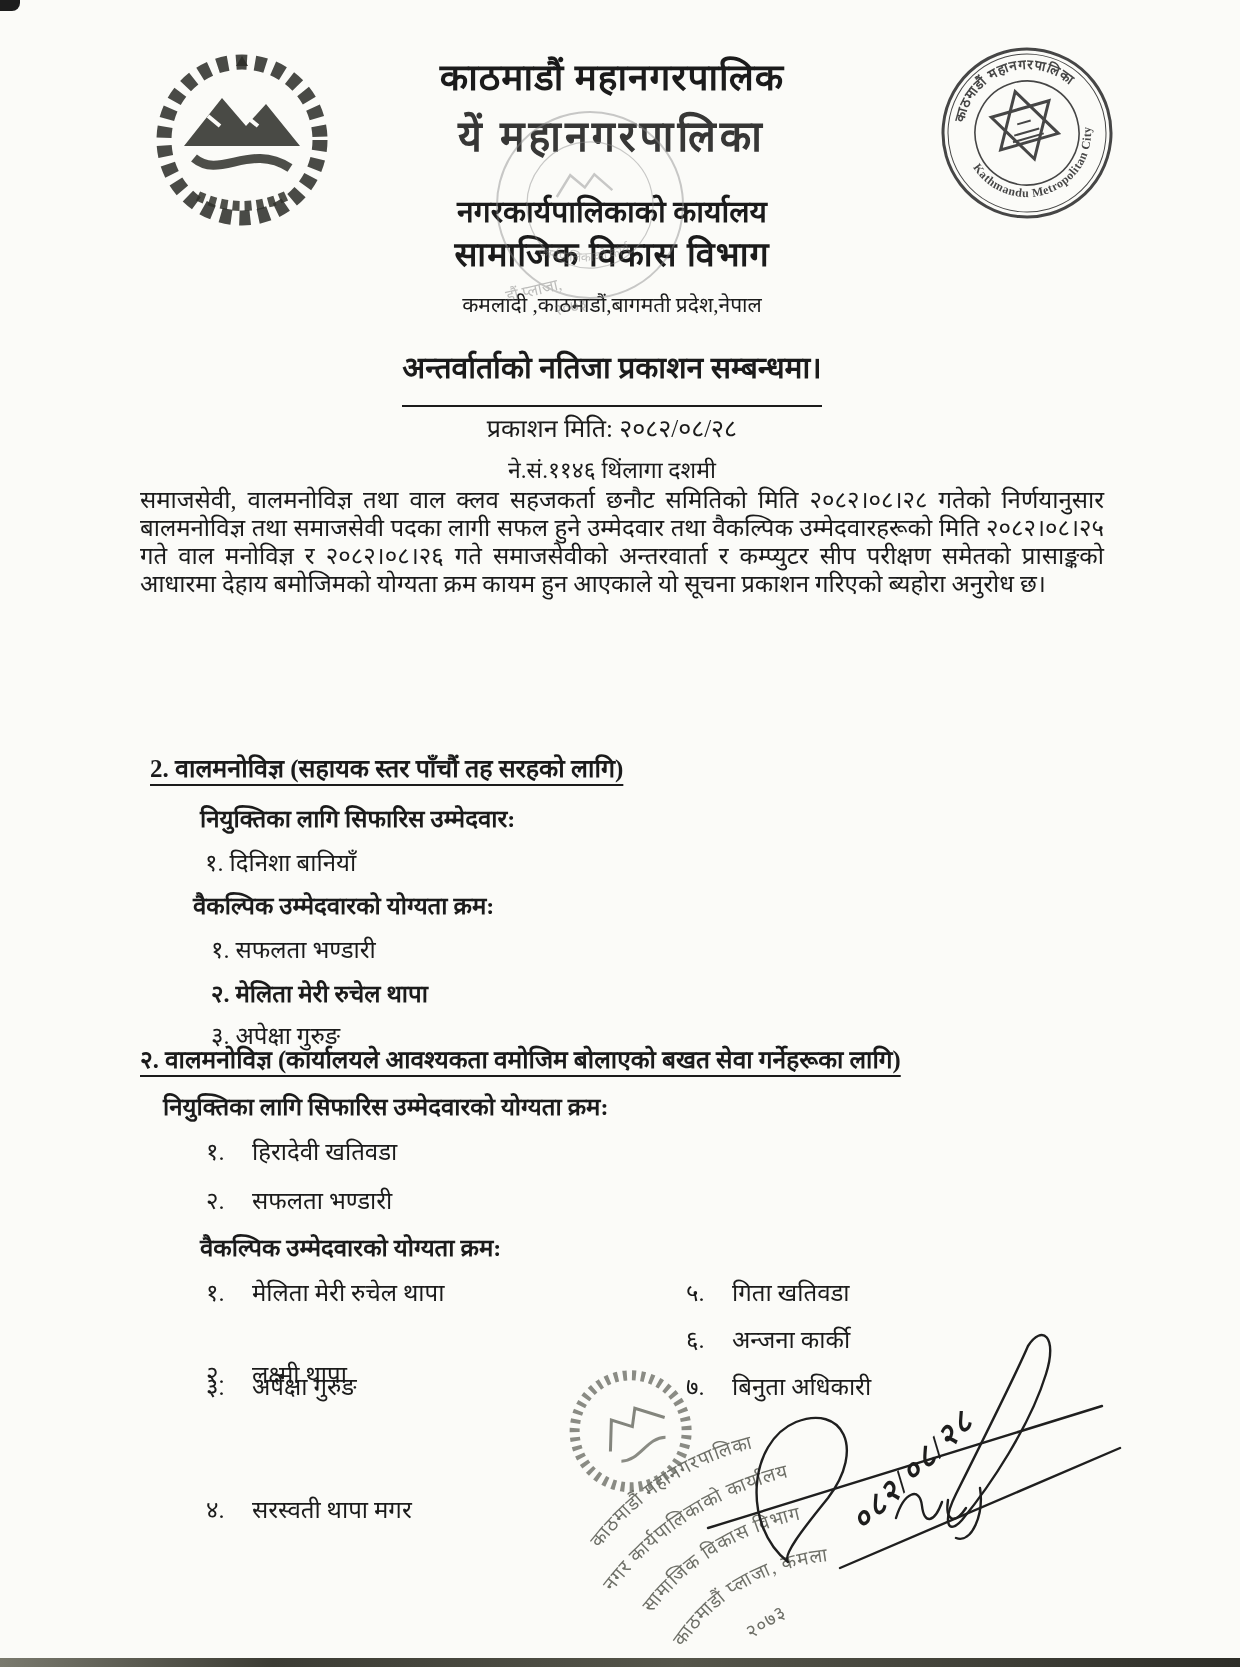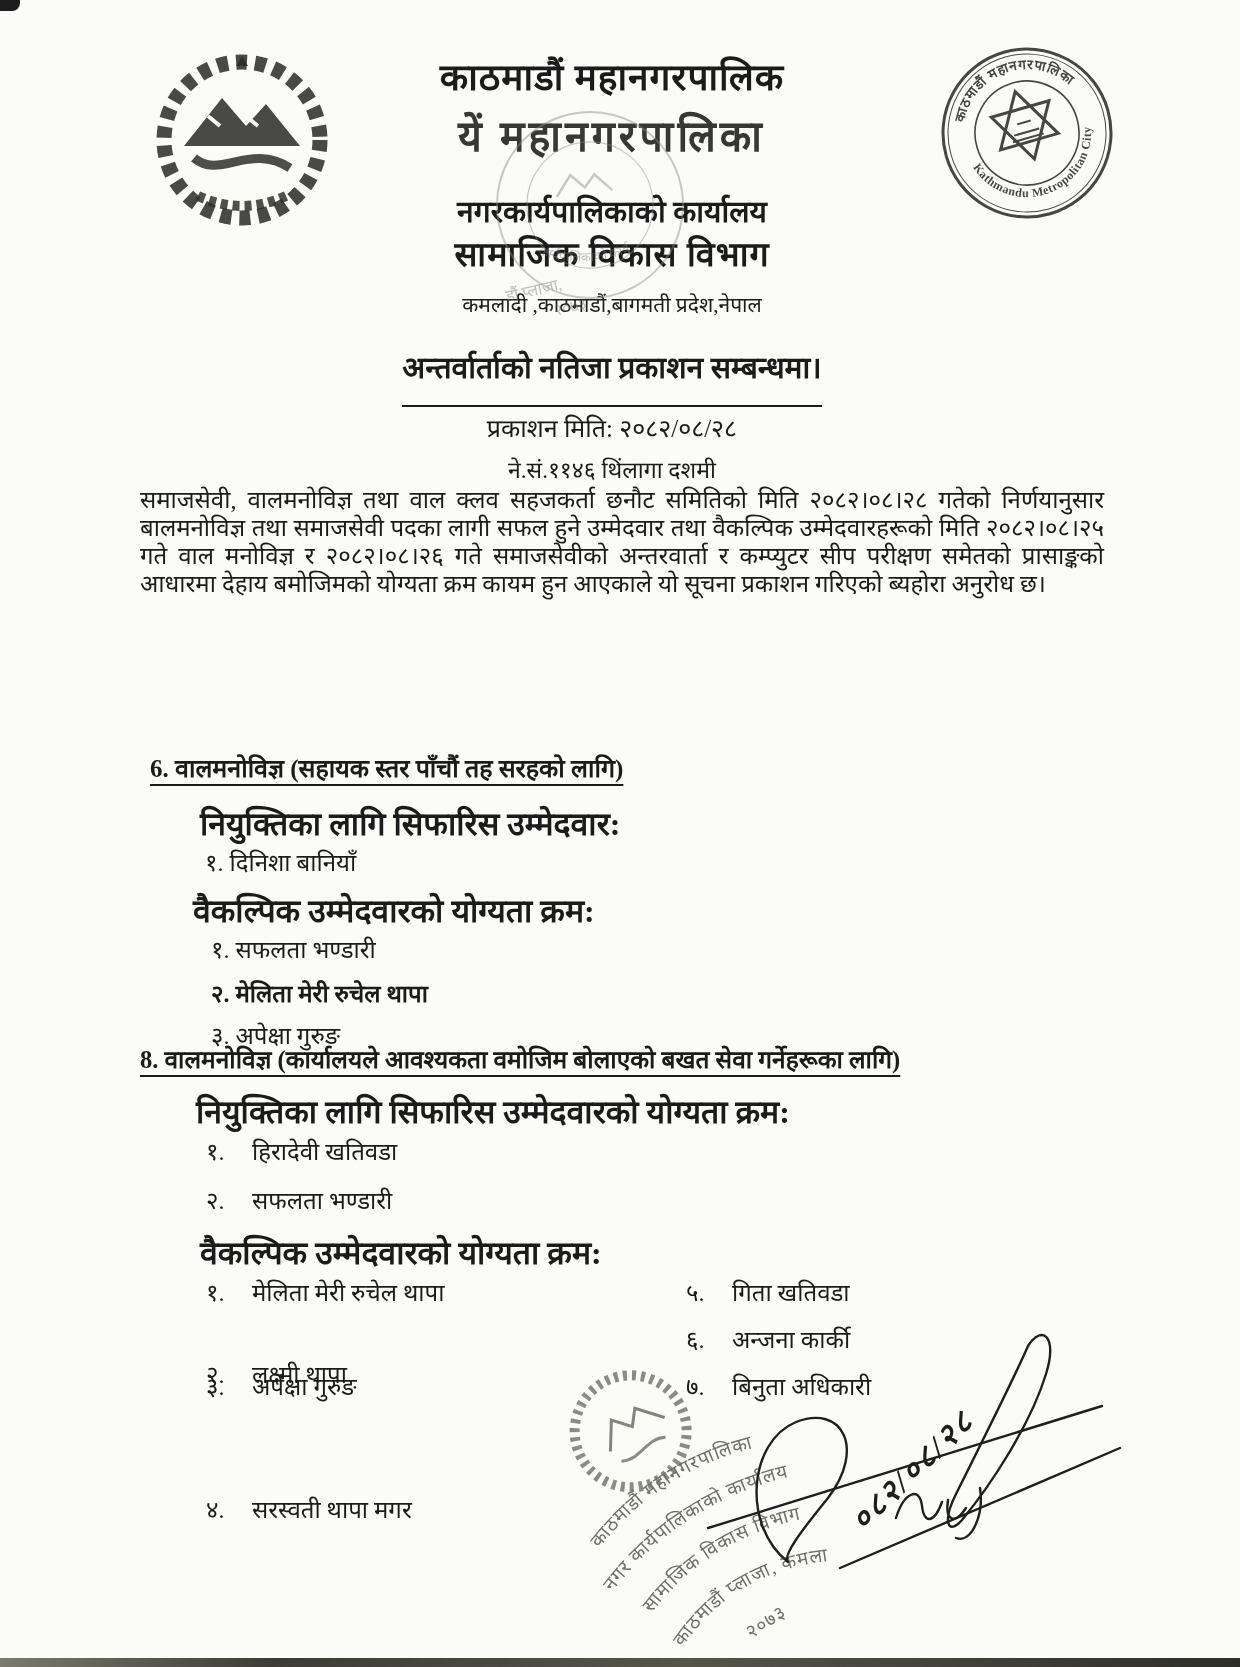--- a/index.html
+++ b/index.html
@@ -28,21 +28,21 @@
   }
   .subject span{border-bottom:2.5px solid #1b1b1b;padding-bottom:21px;}
   .pubdate{top:410px;font-size:25px;}
   .nesam{top:453px;font-size:23px;}
   .bodypar{
     left:140px;top:486px;width:964px;
     font-size:24px;line-height:28px;text-align:justify;
   }
   .u{ text-decoration:underline; text-underline-offset:7px; text-decoration-thickness:1.8px;}
   .sec-h{font-size:25px;font-weight:bold;}
-  .lbl{font-size:32px;font-weight:600;}
+  .lbl{font-size:24px;font-weight:600;}
   .item{font-size:24px;}
   .num{display:inline-block;width:46px;}
   svg{overflow:visible;}
   .corner-mark{left:0;top:0;width:20px;height:11px;background:#1d1d1d;border-bottom-right-radius:8px;}
   .scan-edge{
     left:0;bottom:0;width:1240px;height:9px;
     background:linear-gradient(90deg,#7a7a6e 0%,#3c3c34 22%,#55554a 55%,#2e2e28 100%);
   }
   .sig-date{
     left:833px;top:1448px;font-size:31px;letter-spacing:3px;color:#1d1d1d;
@@ -111,30 +111,30 @@
   </div>
 
   <div class="abs centered bold subject">
     <span>अन्तर्वार्ताको नतिजा प्रकाशन सम्बन्धमा।</span>
   </div>
   <div class="abs centered pubdate">प्रकाशन मिति: २०८२/०८/२८</div>
   <div class="abs centered nesam">ने.सं.११४६ थिंलागा दशमी</div>
 
   <div class="abs bodypar">समाजसेवी, वालमनोविज्ञ तथा वाल क्लव सहजकर्ता छनौट समितिको मिति २०८२।०८।२८ गतेको निर्णयानुसार बालमनोविज्ञ तथा समाजसेवी पदका लागी सफल हुने उम्मेदवार तथा वैकल्पिक उम्मेदवारहरूको मिति २०८२।०८।२५ गते वाल मनोविज्ञ र २०८२।०८।२६ गते समाजसेवीको अन्तरवार्ता र कम्प्युटर सीप परीक्षण समेतको प्रासाङ्कको आधारमा देहाय बमोजिमको योग्यता क्रम कायम हुन आएकाले यो सूचना प्रकाशन गरिएको ब्यहोरा अनुरोध छ।</div>
 
-  <div class="abs sec-h u" style="left:150px;top:750px;">6. वालमनोविज्ञ (सहायक स्तर पाँचौं तह सरहको लागि)</div>
+  <div class="abs sec-h u" style="left:150px;top:750px;">2. वालमनोविज्ञ (सहायक स्तर पाँचौं तह सरहको लागि)</div>
   <div class="abs lbl" style="left:200px;top:801px;">नियुक्तिका लागि सिफारिस उम्मेदवार:</div>
   <div class="abs item" style="left:205px;top:845px;">१. दिनिशा बानियाँ</div>
   <div class="abs lbl" style="left:193px;top:888px;">वैकल्पिक उम्मेदवारको योग्यता क्रम:</div>
   <div class="abs item" style="left:211px;top:932px;text-align:right;">१. सफलता भण्डारी</div>
   <div class="abs item" style="left:211px;top:976px;font-weight:bold;">२. मेलिता मेरी रुचेल थापा</div>
   <div class="abs item" style="left:211px;top:1018px;">३. अपेक्षा गुरुङ</div>
 
-  <div class="abs sec-h u" style="left:140px;top:1042px;font-size:24.5px;">8. वालमनोविज्ञ (कार्यालयले आवश्यकता वमोजिम बोलाएको बखत सेवा गर्नेहरूका लागि)</div>
-  <div class="abs lbl" style="left:163px;top:1089px;margin-left:33px;">नियुक्तिका लागि सिफारिस उम्मेदवारको योग्यता क्रम:</div>
+  <div class="abs sec-h u" style="left:140px;top:1042px;font-size:24.5px;">२. वालमनोविज्ञ (कार्यालयले आवश्यकता वमोजिम बोलाएको बखत सेवा गर्नेहरूका लागि)</div>
+  <div class="abs lbl" style="left:163px;top:1089px;">नियुक्तिका लागि सिफारिस उम्मेदवारको योग्यता क्रम:</div>
 
   <div class="abs item" style="left:206px;top:1134px;">
     <span class="num">१.</span><span>हिरादेवी खतिवडा</span>
   </div>
   <div class="abs item" style="left:206px;top:1183px;">
     <span class="num">२.</span><span>सफलता भण्डारी</span>
   </div>
 
   <div class="abs lbl" style="left:200px;top:1230px;">वैकल्पिक उम्मेदवारको योग्यता क्रम:</div>
 

